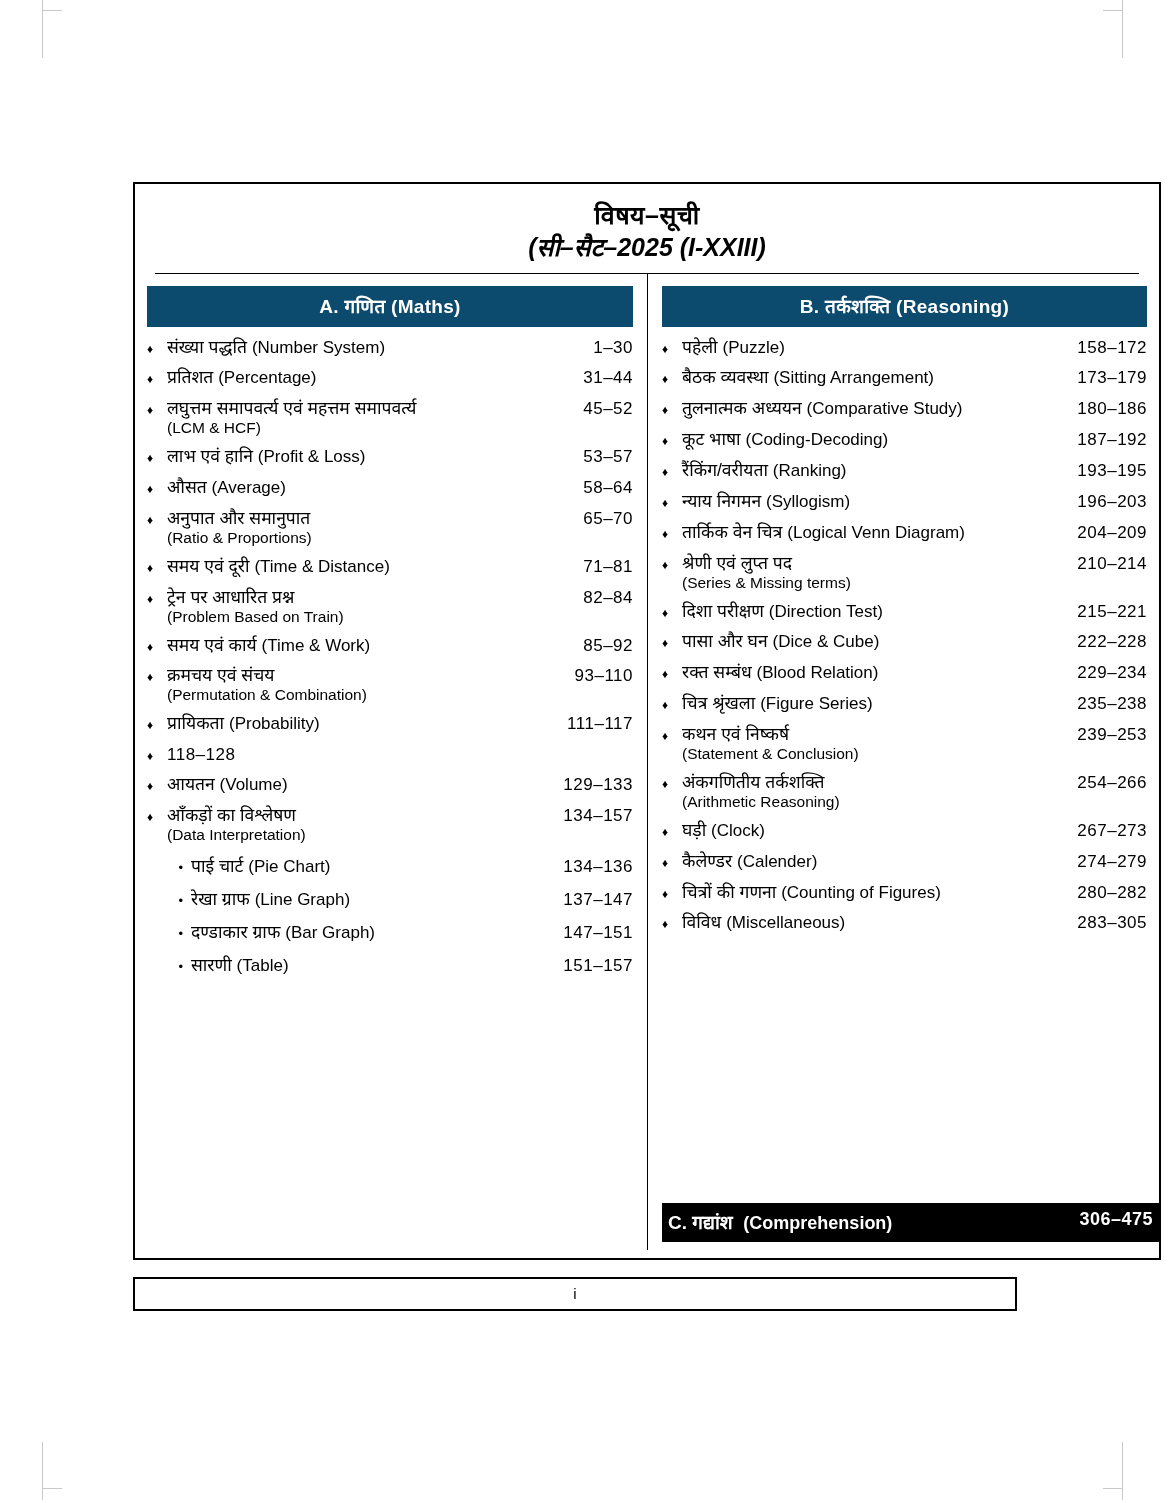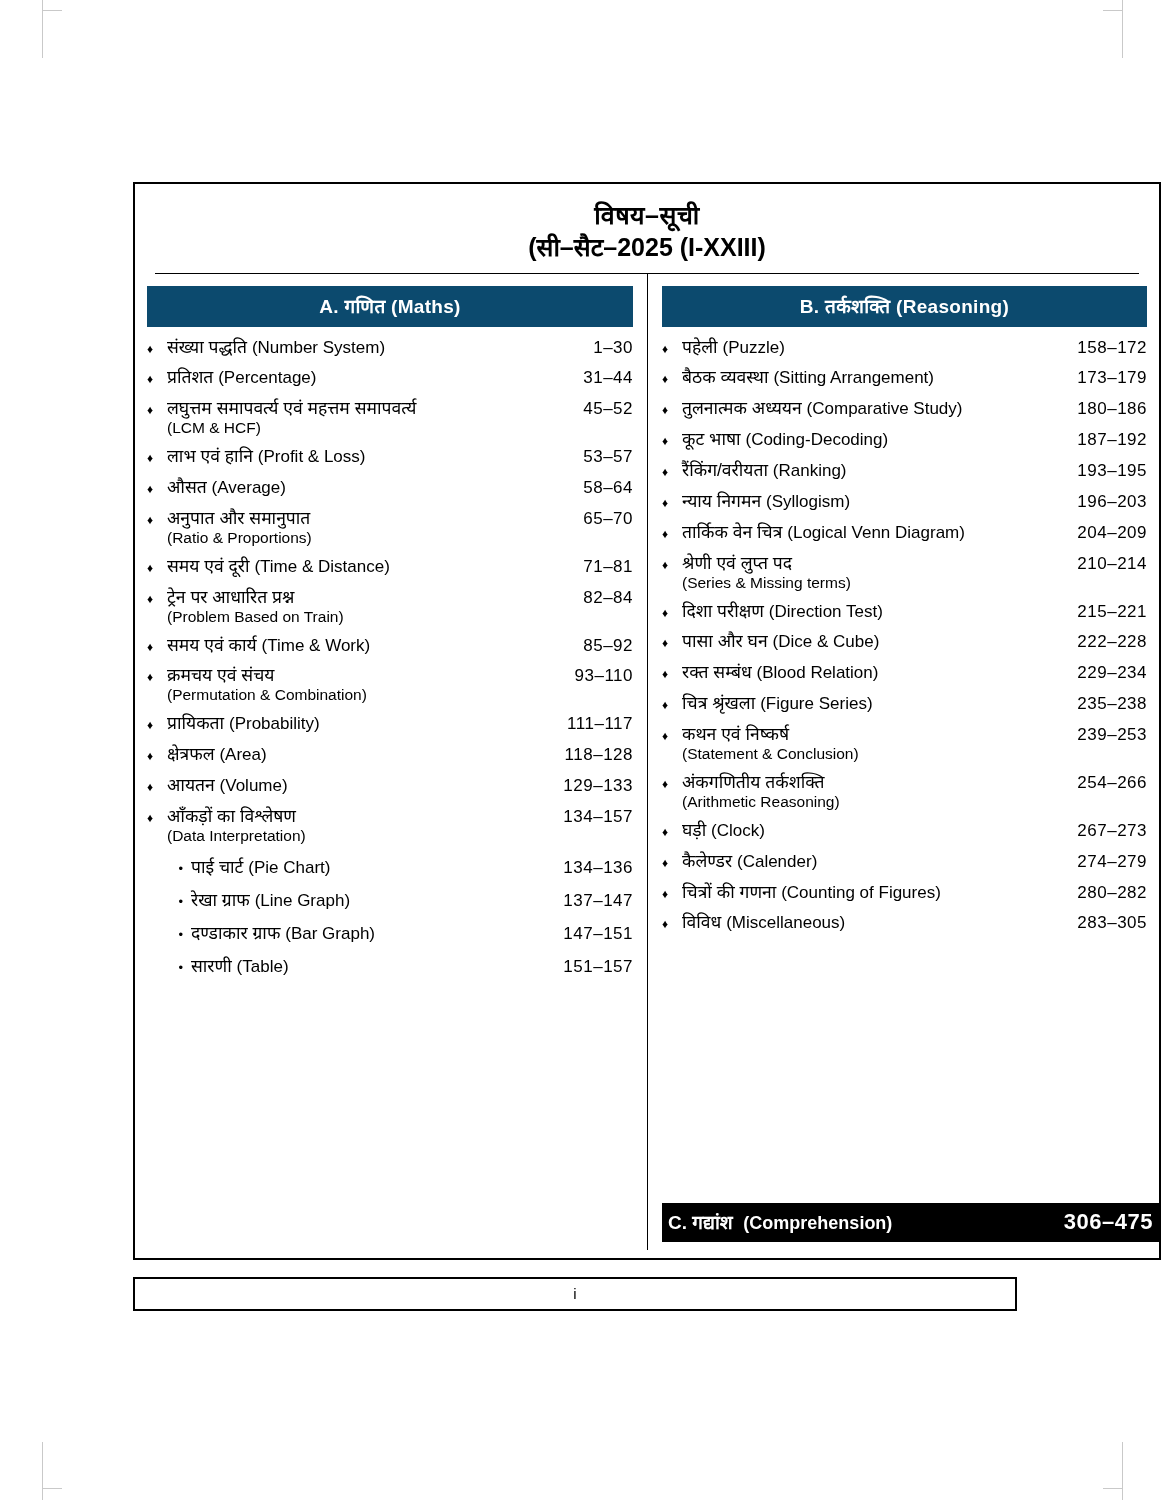--- a/index.html
+++ b/index.html
@@ -48,20 +48,21 @@
     font-size: 25px;
     font-weight: bold;
     letter-spacing: 0.5px;
     line-height: 1.25;
   }
   .title-sub {
     font-size: 25px;
     font-weight: bold;
     line-height: 1.25;
     margin-top: 1px;
+    font-style: italic;
   }
   .title-rule {
     margin: 9px 20px 0 20px;
     border-bottom: 1.5px solid #000;
   }
 
   .columns {
     display: flex;
     padding: 0;
     margin: 0;
@@ -164,21 +165,21 @@
     font-size: 19px;
     font-weight: bold;
     margin-top: 6px;
     position: absolute;
     left: 14px;
     right: 0px;
     bottom: 8px;
   }
   .comp-bar .cb-label .hi { font-size: 19px; }
   .comp-bar .cb-label .en { font-size: 18px; }
-  .comp-bar .cb-pages { font-size: 22px; letter-spacing: 0.5px; }
+  .comp-bar .cb-pages { font-size: 18px; letter-spacing: 0.5px; }
 
   .footer-frame {
     position: absolute;
     left: 133px;
     top: 1277px;
     width: 884px;
     height: 34px;
     border: 2px solid #000;
     box-sizing: border-box;
     text-align: center;
@@ -289,21 +290,20 @@
         </li>
 
         <li class="toc-row">
           <span class="bullet">♦</span>
           <span class="entry"><span class="hi">प्रायिकता </span><span class="en">(Probability)</span></span>
           <span class="pages">111–117</span>
         </li>
 
         <li class="toc-row">
           <span class="bullet">♦</span>
-          <span class="entry"><span class="hi">क्षेत्रफल </span><span class="en">(Area)</span></span>
           <span class="pages">118–128</span>
         </li>
 
         <li class="toc-row">
           <span class="bullet">♦</span>
           <span class="entry"><span class="hi">आयतन </span><span class="en">(Volume)</span></span>
           <span class="pages">129–133</span>
         </li>
 
         <li class="toc-row tight">

